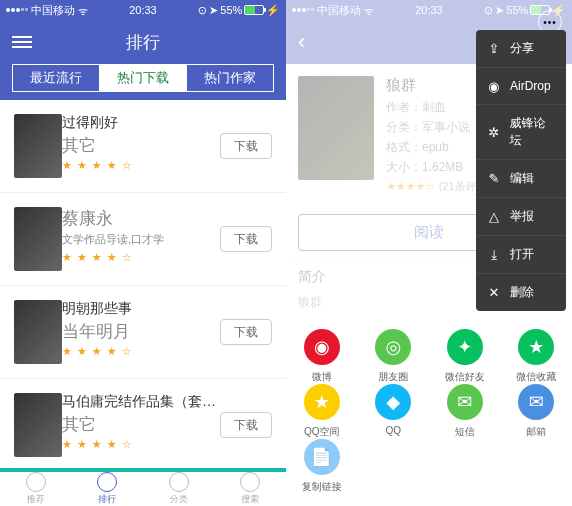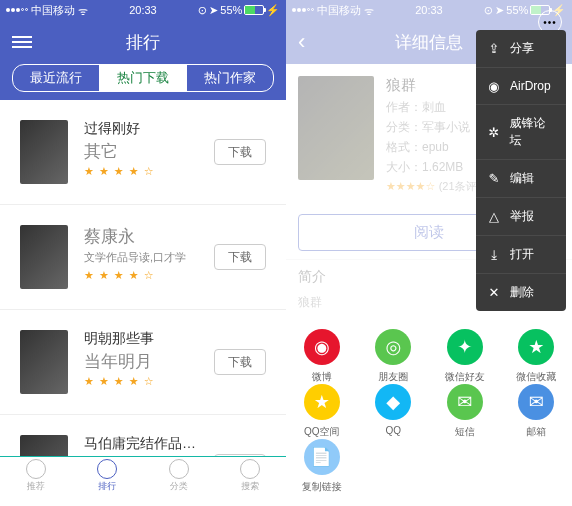--- a/index.html
+++ b/index.html
@@ -14,35 +14,35 @@
 .wifi{font-size:11px}
 .battery{width:20px;height:10px;border:1px solid #fff;border-radius:2px;position:relative}
 .battery::after{content:"";position:absolute;right:-3px;top:2px;width:2px;height:4px;background:#fff;border-radius:0 1px 1px 0}
 .batfill{height:100%;background:#4cd964;width:55%}
 
 .left .header{background:#4b5fc1;color:#fff;height:64px}
 .left .navbar{height:44px;display:flex;align-items:center;justify-content:space-between;padding:0 12px}
 .ham{display:flex;flex-direction:column;gap:3px}
 .ham span{width:20px;height:2px;background:#fff}
 .title{font-size:17px;font-weight:500}
-.tabs{display:flex;border:1px solid #fff;border-radius:12px;margin:0 12px 8px;height:28px;overflow:hidden}
+.tabs{display:flex;border:1px solid #fff;border-radius:0;margin:0 12px 8px;height:28px;overflow:hidden}
 .tab{flex:1;text-align:center;font-size:13px;line-height:26px;color:#fff;border-right:1px solid #fff;cursor:pointer}
 .tab:last-child{border-right:0}
 .tab.active{background:#fff;color:#15803d}
 .left .header{height:100px}
 .list{overflow-y:auto;height:368px}
-.row{display:flex;padding:20px;border-bottom:1px solid #eee;gap:16px}
+.row{display:flex;padding:14px;border-bottom:1px solid #eee;gap:0}
 .cover{width:48px;height:64px;background:linear-gradient(135deg,#333,#666);border-radius:2px;flex-shrink:0}
 .meta{flex:1;min-width:0}
 .bt{font-size:14px;color:#333;margin-bottom:2px;white-space:nowrap;overflow:hidden;text-overflow:ellipsis}
 .ba{font-size:17px;color:#888;margin-bottom:2px}
 .bc{font-size:11px;color:#888;margin-bottom:4px}
 .stars{color:#f5a623;font-size:11px;letter-spacing:1px}
 .dl{width:52px;height:26px;border:1px solid #ccc;border-radius:4px;font-size:12px;color:#666;background:#fff;align-self:center;cursor:pointer}
-.bottombar{height:38px;display:flex;border-top:1px solid #14b8a6;position:absolute;bottom:12px;left:0;right:0;background:#fff}
+.bottombar{height:38px;display:flex;border-top:4px solid #14b8a6;position:absolute;bottom:0;left:0;right:0;background:#fff}
 .bb{flex:1;display:flex;flex-direction:column;align-items:center;justify-content:center;gap:1px;cursor:pointer}
 .bb-ic{width:20px;height:20px;border:1.5px solid #bbb;border-radius:50%}
 .bb.active .bb-ic{border-color:#4b5fc1}
 .bb-l{font-size:9px;color:#aaa}
 .bb.active .bb-l{color:#4b5fc1}
 
 .right{background:#fff}
 .right .overlay{position:absolute;inset:0;background:rgba(255,255,255,.65);z-index:2}
 .right .header{background:#4b5fc1;height:64px;position:relative}
 .right .statusbar{color:#fff}
@@ -206,21 +206,20 @@
         <span>➤</span>
         <span>55%</span>
         <div class="battery">
             <div class="batfill"></div>
           </div>
         <span>⚡</span>
       </div>
     </div>
     <div class="navbar">
       <span class="back">‹</span>
-      <span class="title">详细信息</span>
     </div>
     <div class="more">
         <span>•••</span>
       </div>
   </div>
 
   <div class="bookinfo">
     <div class="bi-cover"></div>
     <div class="bi-meta">
       <div class="bi-title">狼群</div>

